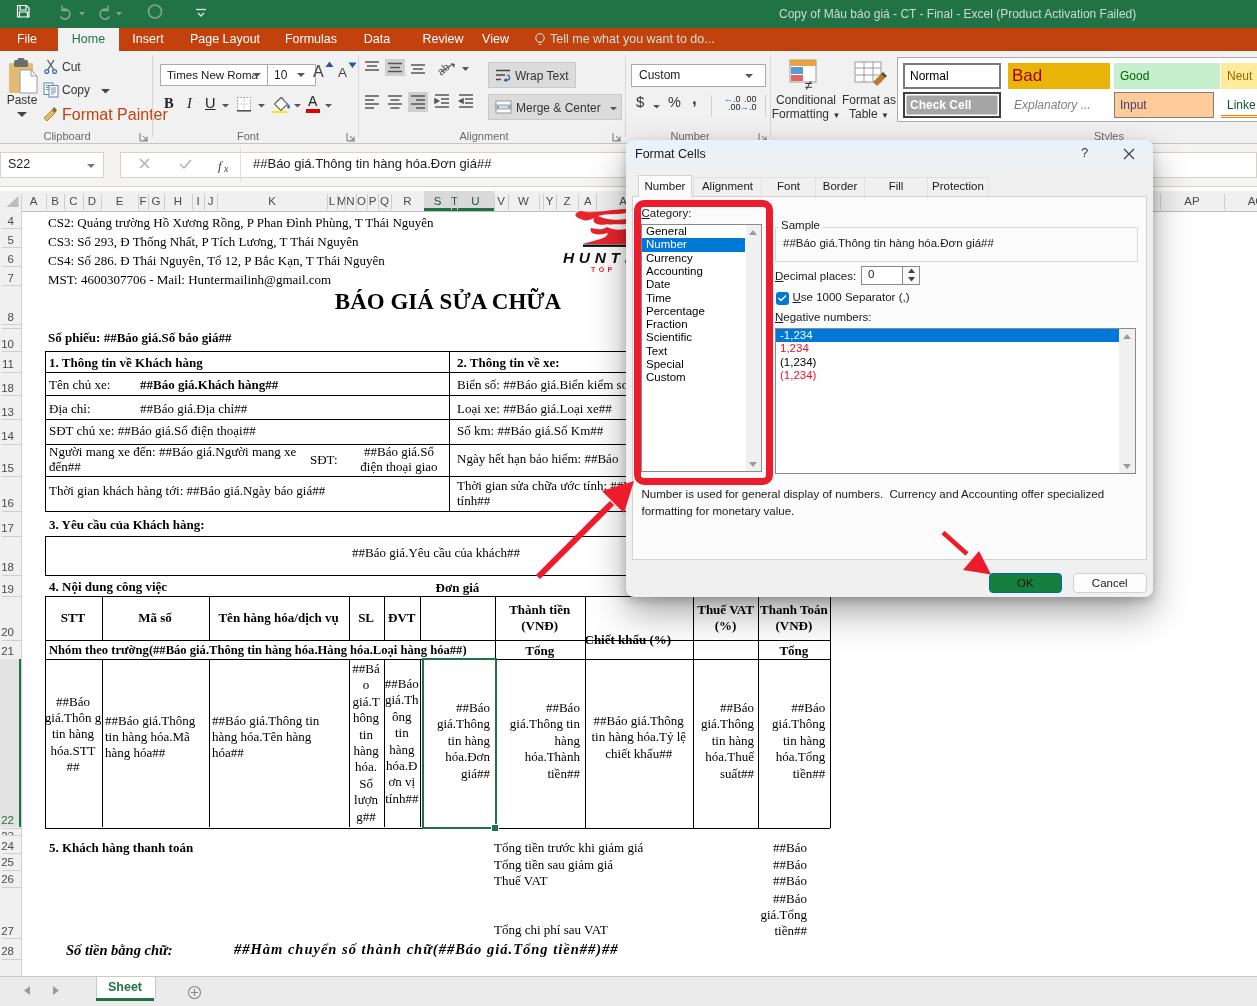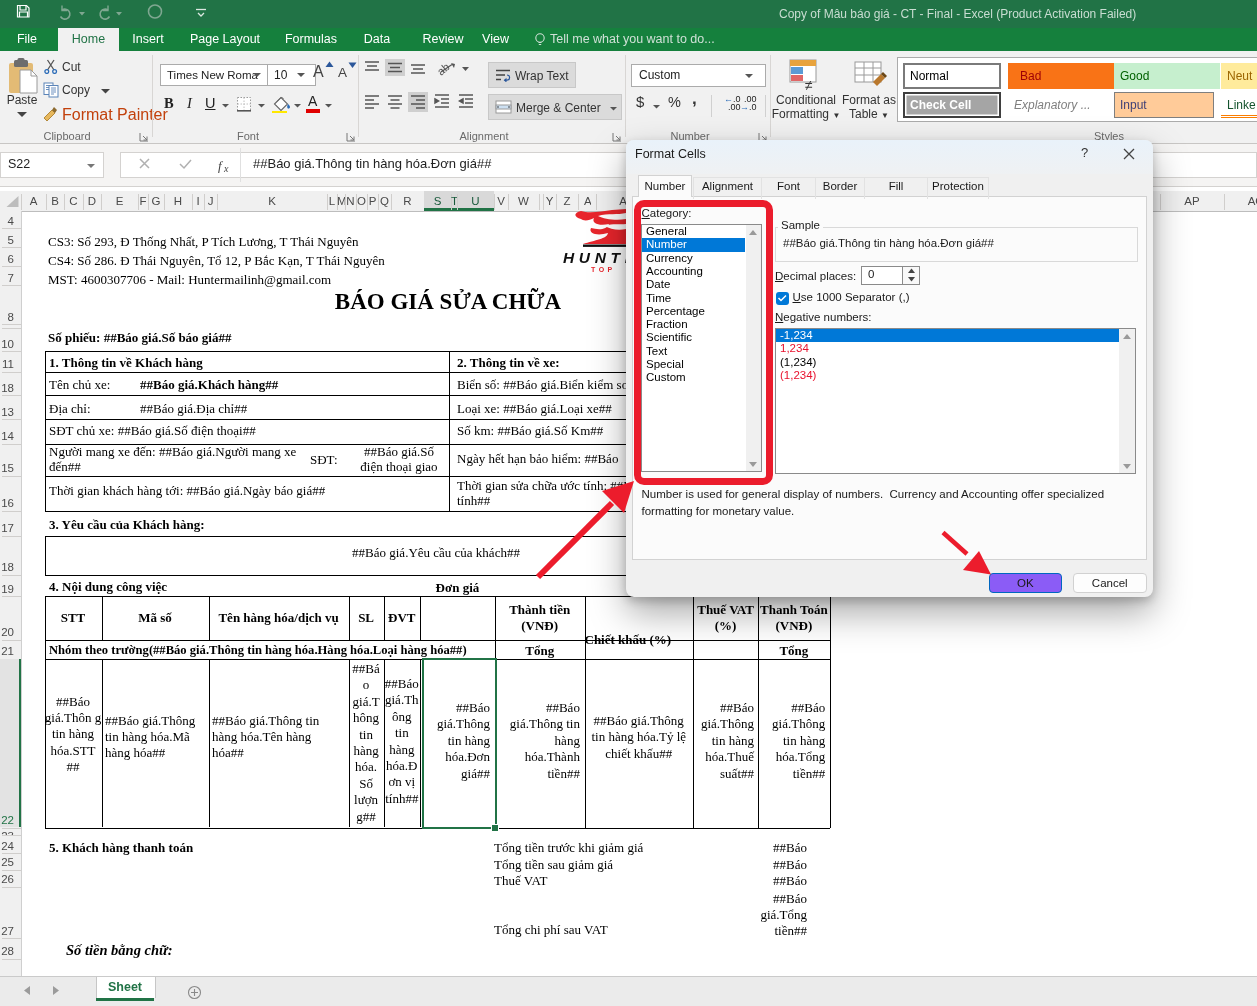--- a/index.html
+++ b/index.html
@@ -1,21 +1,21 @@
 <!DOCTYPE html>
 <html><head>
 <meta charset="utf-8">
 <style>
   html,body{margin:0;padding:0}
   body{width:1257px;height:1006px;position:relative;overflow:hidden;background:#fff;
        font-family:"Liberation Sans",sans-serif;-webkit-font-smoothing:antialiased}
   .abs{position:absolute}
   
   #titlebar{left:0;top:0;width:1257px;height:28px;background:#217346}
-  #tabrow{left:0;top:28px;width:1257px;height:23px;background:#15803d}
+  #tabrow{left:0;top:28px;width:1257px;height:23px;background:#c2410c}
   .rtab{position:absolute;top:0;height:23px;line-height:23px;color:#fff;font-size:12.5px;text-align:center}
   
   #ribbon{left:0;top:51px;width:1257px;height:92px;background:#f1f1f1;border-bottom:1px solid #c8c6c4}
   .gsep{position:absolute;top:4px;width:1px;height:82px;background:#d8d6d4}
   .glabel{position:absolute;top:79px;font-size:11px;color:#6a6a6a;text-align:center;width:100px}
   .combo{position:absolute;background:#fff;border:1px solid #ababab;font-size:12px;color:#222}
   .btn-hl{position:absolute;background:#dbdbdb;border:1px solid #c8c8c8;box-sizing:border-box;font-size:12px;color:#333}
   
   #fbar{left:0;top:144px;width:1257px;height:42px;background:#f5f4f3;border-bottom:1px solid #d4d2d0}
   
@@ -299,21 +299,21 @@
     <g stroke="#9a9a9a">
         <path d="M2 10 h26 M2 17 h26 M11 4 v20 M20 4 v20"></path>
       </g>
     <path d="M20 24 l8-8 4 4 -8 8 z" fill="#b9782d"></path>
     <path d="M28 16 l2-2 4 4 -2 2z" fill="#6b4716"></path>
   </svg>
   <div style="position:absolute;left:833px;top:42px;width:72px;text-align:center;font-size:12px;color:#333">Format as<br>Table <span style="font-size:8px">▼</span></div>
   <div style="position:absolute;left:897px;top:6px;width:360px;height:63px;background:#fff;border:1px solid #ababab;border-right:none"></div>
   
   <div style="position:absolute;left:903px;top:12px;width:98px;height:26px;background:#fff;border:2px solid #7a7a7a;box-sizing:border-box;font-size:12px;line-height:22px;padding-left:5px;color:#000">Normal</div>
-  <div style="position:absolute;left:1008px;top:12px;width:98px;height:26px;background:#f97316;font-size:12px;line-height:26px;padding-left:12px;color:#9c0006">Bad</div>
+  <div style="position:absolute;left:1008px;top:12px;width:98px;height:26px;background:#eab308;font-size:17px;line-height:26px;padding-left:4px;color:#9c0006">Bad</div>
   <div style="position:absolute;left:1114px;top:12px;width:100px;height:26px;background:#c6efce;font-size:12px;line-height:26px;padding-left:6px;color:#006100">Good</div>
   <div style="position:absolute;left:1221px;top:12px;width:36px;height:26px;background:#ffeb9c;font-size:12px;line-height:26px;padding-left:6px;color:#9c6500">Neut</div>
   <div style="position:absolute;left:903px;top:41px;width:98px;height:26px;background:#a5a5a5;border:2px solid #3f3f3f;box-shadow:inset 0 0 0 1.5px #fff;box-sizing:border-box;font-size:12px;line-height:22px;padding-left:5px;color:#fff;font-weight:bold">Check Cell</div>
   <div style="position:absolute;left:1008px;top:41px;width:98px;height:26px;font-size:12px;line-height:26px;padding-left:6px;color:#7f7f7f;font-style:italic">Explanatory ...</div>
   <div style="position:absolute;left:1114px;top:41px;width:100px;height:26px;background:#ffcb99;border:1px solid #7f7f7f;box-sizing:border-box;font-size:12px;line-height:24px;padding-left:5px;color:#3f3f76">Input</div>
   <div style="position:absolute;left:1221px;top:41px;width:36px;height:26px;font-size:12px;line-height:26px;padding-left:6px;color:#14532d;border-bottom:3px double #fa7d00;box-sizing:border-box">Linke</div>
   <div class="glabel" style="left:1059px;">Styles</div>
 </div>
 
 <div class="abs" id="fbar">
@@ -454,20 +454,21 @@
     <div class="rb" style="top:658.5px"></div>
   <div class="rn" style="top:661px">26</div>
     <div class="rb" style="top:675.5px"></div>
   <div class="rn" style="top:712.8px">27</div>
     <div class="rb" style="top:727.3px"></div>
   <div class="rn" style="top:733.1px">28</div>
     <div class="rb" style="top:747.6px"></div>
 </div>
 <div class="abs" id="content" style="left:0;top:0;width:1257px;height:976px">
 
+  <div class="st" style="left:48px;top:214.5px">CS2: Quảng trường Hồ Xương Rồng, P Phan Đình Phùng, T Thái Nguyên</div>
   <div class="st" style="left:48px;top:233.5px">CS3: Số 293, Đ Thống Nhất, P Tích Lương, T Thái Nguyên</div>
   <div class="st" style="left:48px;top:252.5px">CS4: Số 286. Đ Thái Nguyên, Tổ 12, P Bắc Kạn, T Thái Nguyên</div>
   <div class="st" style="left:48px;top:271.5px">MST: 4600307706 - Mail: Huntermailinh@gmail.com</div>
 
   <div style="position:absolute;left:550px;top:200px;width:76px;height:76px;overflow:hidden">
     <svg width="76" height="76">
       <path d="M31 19 C24 17 23 13 31 11 C40 14 52 11 62 10 L76 9 L76 44 L33 44 C45 40 57 39 58 33 C48 36 38 34 41 28 C48 30 57 30 59 24 C50 26 41 24 44 18 C39 21 33 21 31 19 Z" fill="#e8252c"></path>
       <path d="M48 16 C58 13 68 15 76 13 L76 19 C66 21 54 19 48 16 Z" fill="#fff"></path>
       <path d="M55 26 C63 23 70 25 76 24 L76 29 C68 31 60 29 55 26 Z" fill="#fff"></path>
       <rect x="33" y="44.5" width="43" height="2.4" fill="#111"></rect>
@@ -569,20 +570,21 @@
   <div class="st" style="left:700px;top:840px;width:107px;text-align:right">##Báo</div>
   <div class="st" style="left:494px;top:856.5px">Tổng tiền sau giảm giá</div>
   <div class="st" style="left:700px;top:856.5px;width:107px;text-align:right">##Báo</div>
   <div class="st" style="left:494px;top:873px">Thuế VAT</div>
   <div class="st" style="left:700px;top:873px;width:107px;text-align:right">##Báo</div>
   <div class="st" style="left:700px;top:890.5px;width:107px;text-align:right">##Báo</div>
   <div class="st" style="left:700px;top:906.5px;width:107px;text-align:right">giá.Tổng</div>
   <div class="st" style="left:700px;top:922.5px;width:107px;text-align:right">tiền##</div>
   <div class="st" style="left:494px;top:921.5px">Tổng chi phí sau VAT</div>
   <div class="st stb" style="left:66px;top:941.5px;font-style:italic;font-size:14.5px">Số tiền bằng chữ:</div>
+  <div class="st stb" style="left:234px;top:941px;font-style:italic;font-size:14.5px;letter-spacing:1.0px">##Hàm chuyển số thành chữ(##Báo giá.Tổng tiền##)##</div>
 </div>
 
 <div class="abs" id="tabbar">
   <svg width="8" height="9" style="position:absolute;left:23px;top:9px">
       <path d="M7 0 L1 4.5 L7 9 z" fill="#9b9b9b"></path>
     </svg>
   <svg width="8" height="9" style="position:absolute;left:52px;top:9px">
       <path d="M1 0 L7 4.5 L1 9 z" fill="#9b9b9b"></path>
     </svg>
   <div style="position:absolute;left:96px;top:0;width:58px;height:21px;background:#fff;border-left:1px solid #c6c6c6;border-right:1px solid #c6c6c6"></div>
@@ -665,21 +667,21 @@
   <svg width="10" height="7" style="position:absolute;left:496px;top:192.5px">
       <path d="M5 1 L9 6 H1 z" fill="#9a9a9a"></path>
     </svg>
   <svg width="10" height="7" style="position:absolute;left:496px;top:323px">
       <path d="M1 1 h8 L5 6 z" fill="#9a9a9a"></path>
     </svg>
 
   <div class="dtab" style="left:15.5px;top:347.5px;white-space:nowrap">Number is used for general display of numbers.&nbsp; Currency and Accounting offer specialized</div>
   <div class="dtab" style="left:15.5px;top:364.5px;white-space:nowrap">formatting for monetary value.</div>
 
-  <div style="position:absolute;left:362.5px;top:432.5px;width:73.5px;height:20px;background:#8b5cf6;border:1px solid #0067c0;border-radius:4px;box-sizing:border-box;text-align:center;font-size:11.5px;line-height:18px;color:#1a1a1a">OK</div>
+  <div style="position:absolute;left:362.5px;top:432.5px;width:73.5px;height:20px;background:#15803d;border:1px solid #0067c0;border-radius:4px;box-sizing:border-box;text-align:center;font-size:11.5px;line-height:18px;color:#1a1a1a">OK</div>
   <div style="position:absolute;left:447px;top:432.5px;width:73.5px;height:20px;background:#fdfdfd;border:1px solid #d1d1d1;border-radius:4px;box-sizing:border-box;text-align:center;font-size:11.5px;line-height:18px;color:#1a1a1a">Cancel</div>
 </div>
 
 <div class="abs" style="left:633.5px;top:199.8px;width:139px;height:285.2px;border:7.5px solid #eb1c2c;border-radius:10px;box-sizing:border-box"></div>
 
 <div class="abs" id="annot" style="left:0;top:0;width:1257px;height:1006px;pointer-events:none">
   <svg width="1257" height="1006" style="position:absolute;left:0;top:0">
 
     <line x1="538" y1="577" x2="612" y2="503" stroke="#ec1c2c" stroke-width="6"></line>
     <polygon points="634,481 624,513 602,491" fill="#ec1c2c"></polygon>

